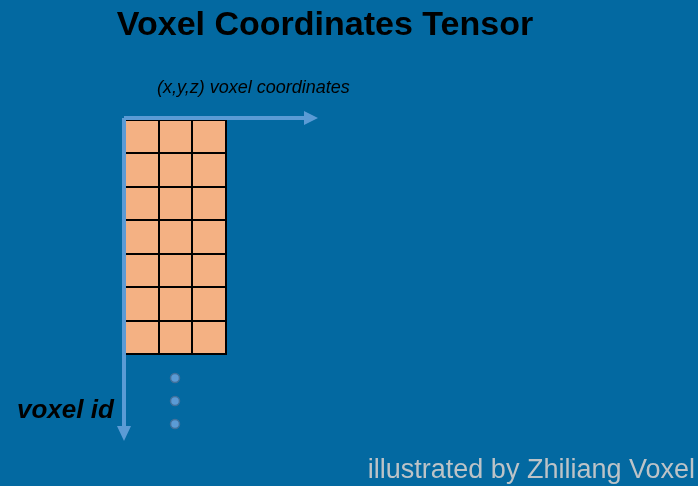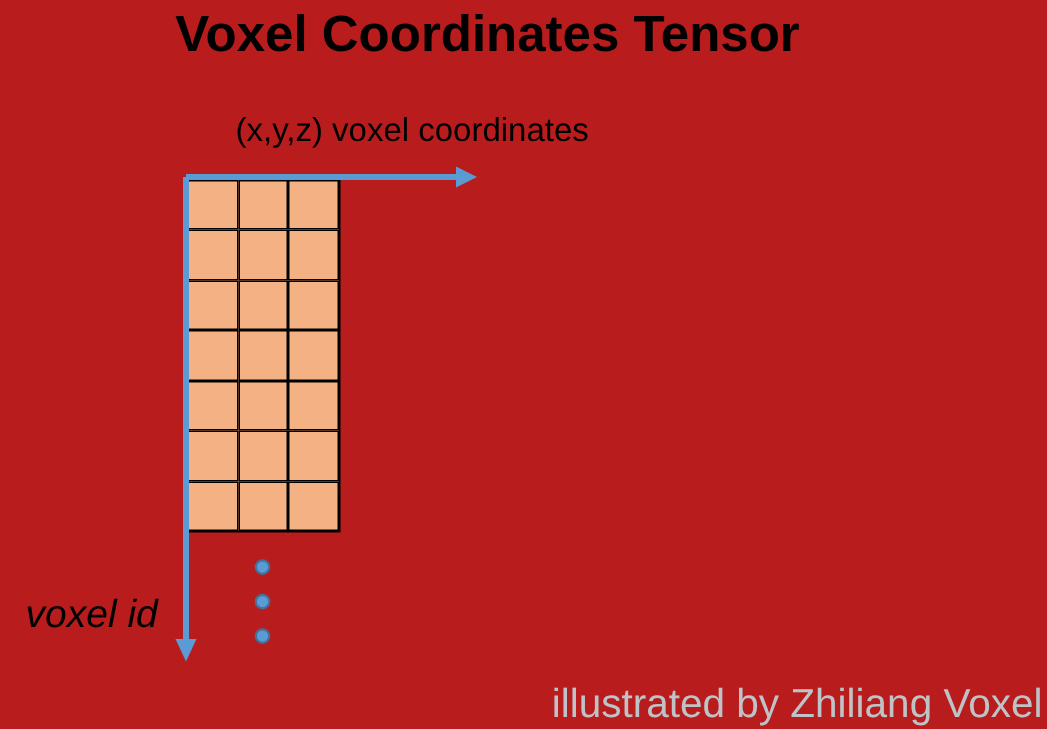--- a/index.html
+++ b/index.html
@@ -1,55 +1,57 @@
 <!DOCTYPE html>
 <html><head>
 <meta charset="utf-8">
 <style>
   * { box-sizing: border-box; }
   html, body { margin: 0; padding: 0; background: #ffffff; }
   .canvas {
     position: relative;
     width: 698px;
     height: 486px;
-    background: #b91c1c;
+    background: #0369a1;
     overflow: hidden;
     font-family: "Liberation Sans", sans-serif;
   }
   .title {
     position: absolute;
     top: 1px;
     left: 0;
     width: 650px;
     text-align: center;
     font-size: 34px;
     line-height: 44px;
     font-weight: bold;
     color: #000000;
     letter-spacing: 0px;
     white-space: nowrap;
   }
   .x-label {
     position: absolute;
     top: 70px;
     left: 157px;
-    font-size: 22px;
+    font-size: 18px;
     line-height: 34px;
+    font-style: italic;
     color: #000000;
     white-space: nowrap;
   }
   .y-label {
     position: absolute;
     top: 392px;
     left: 17px;
     font-size: 26px;
     line-height: 34px;
     font-style: italic;
     color: #000000;
     white-space: nowrap;
+    font-weight: bold;
   }
   .grid {
     position: absolute;
     left: 124px;
     top: 119px;
     width: 103px;
     height: 236px;
     display: grid;
     border: 1px solid #000000;
   }

